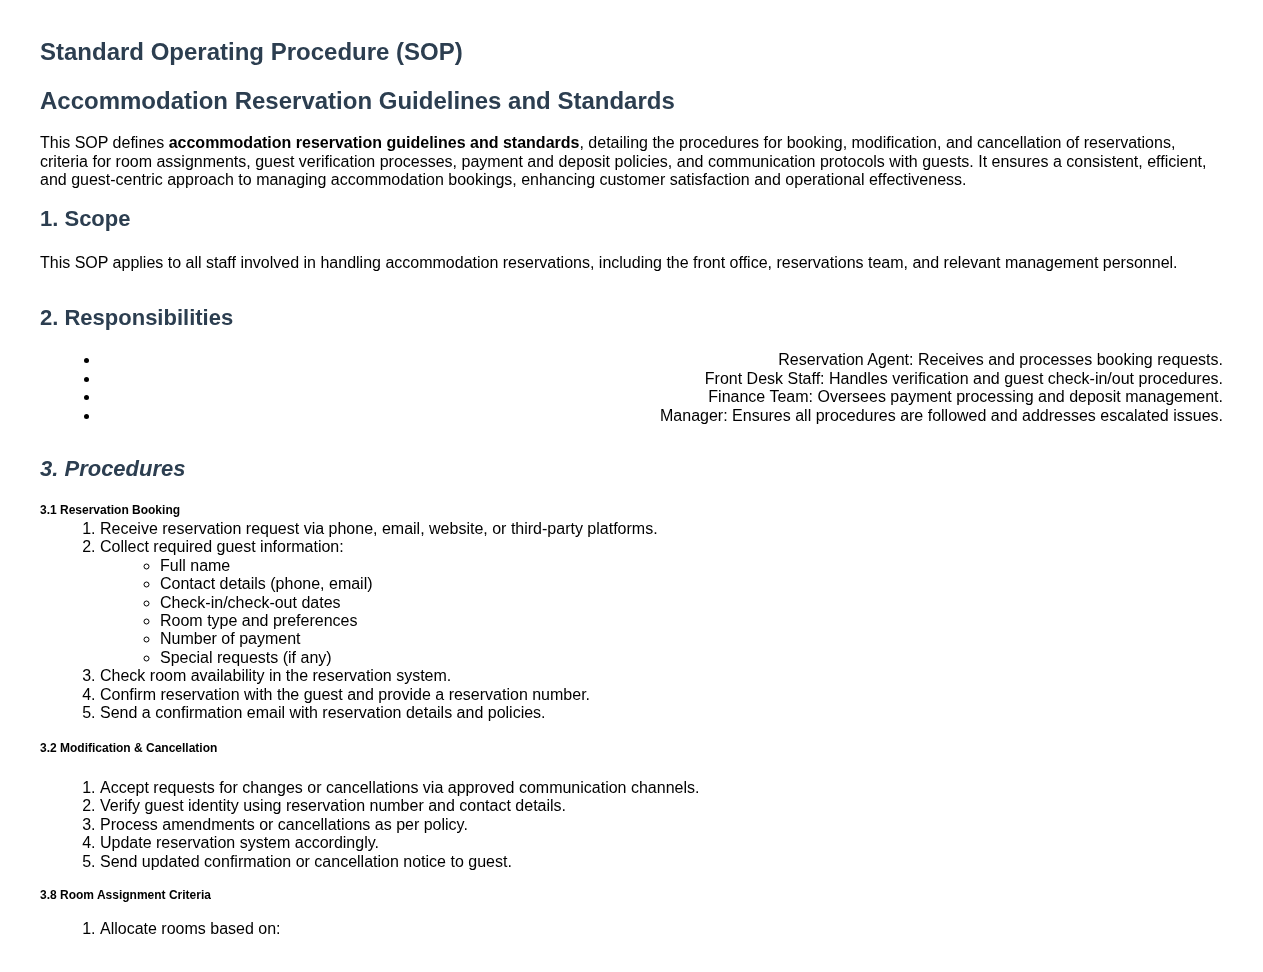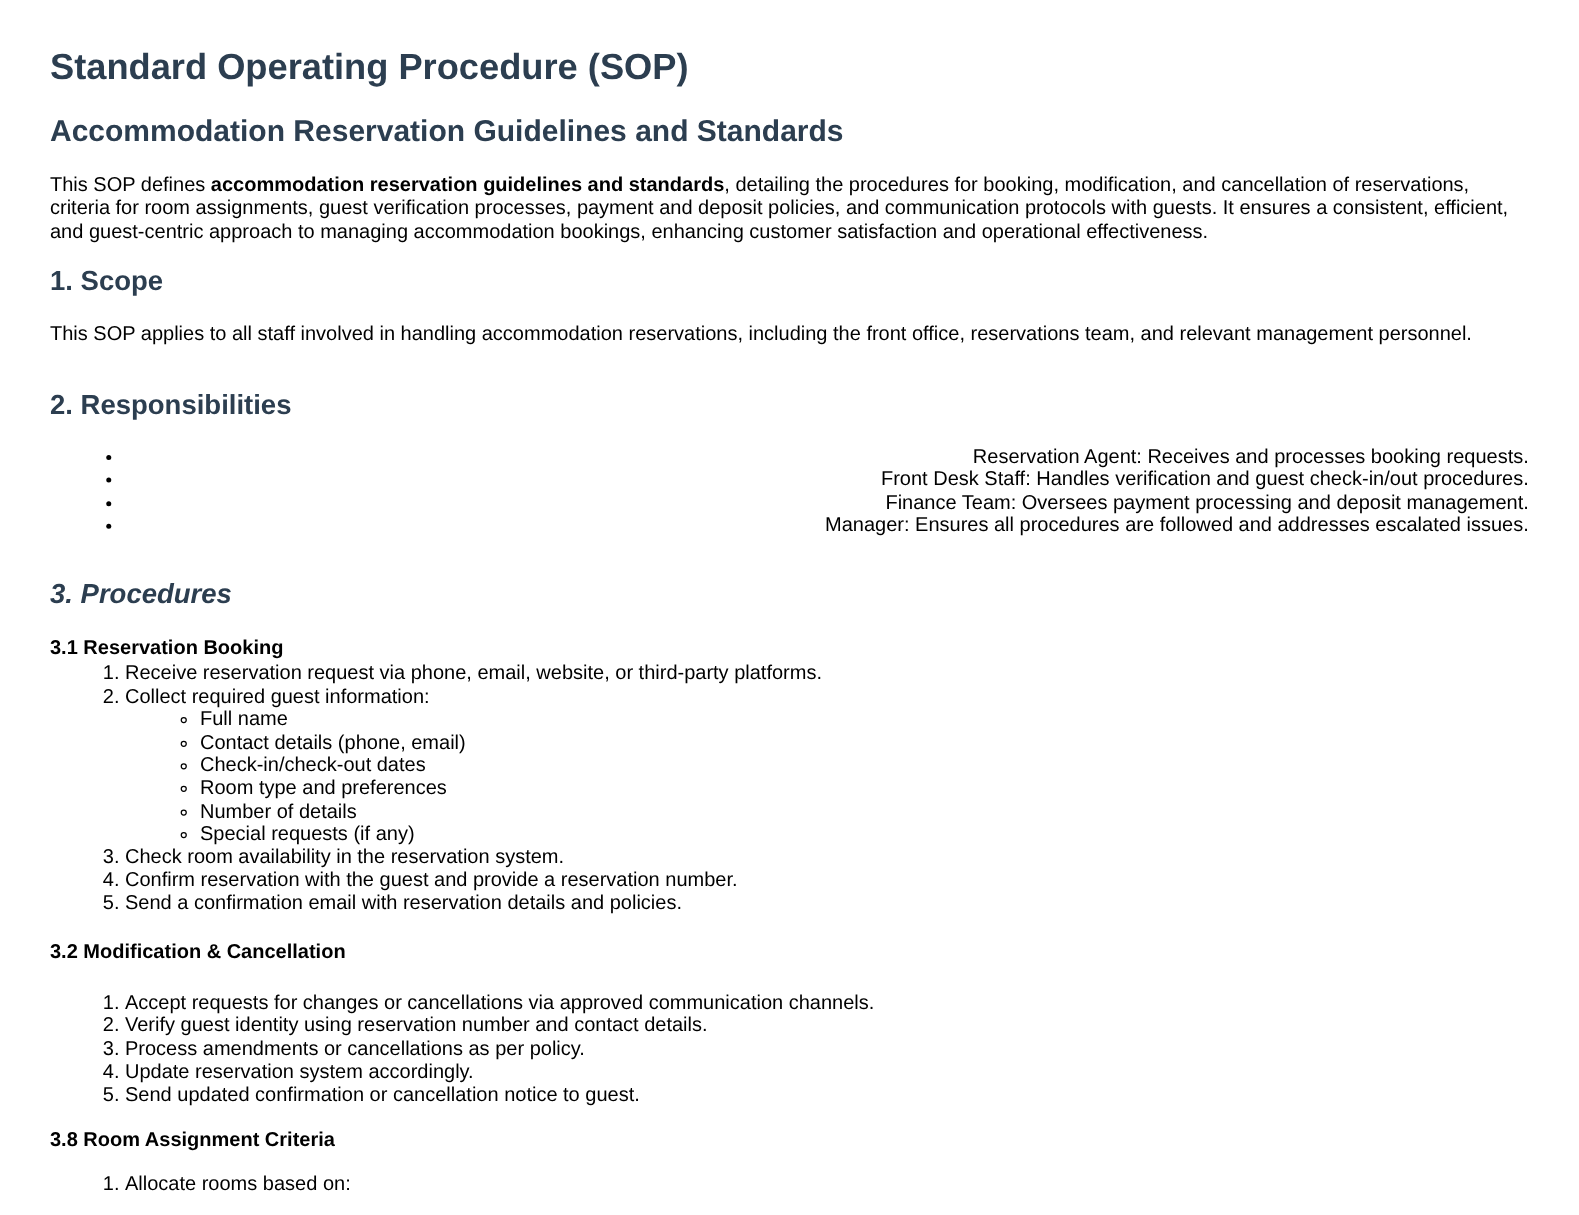--- a/index.html
+++ b/index.html
@@ -19,38 +19,38 @@
     line-height: 1.15;
     color: var(--body-color);
     width: 1263px;
     min-height: 972px;
     padding: 0 40px 30px 40px;
     overflow-x: hidden;
   }
   h1, h2, h3, h4, p, ul, ol { margin: 0; padding: 0; }
 
   h1.doc-title {
-    font-size: 29px;
+    font-size: 24px;
     font-weight: bold;
     color: var(--heading-color);
     margin-top: 38px;
   }
   h2.doc-subtitle {
     font-size: 24px;
     font-weight: bold;
     color: var(--heading-color);
     margin-top: 21px;
   }
   h3.section-heading {
     font-size: 22px;
     font-weight: bold;
     color: var(--heading-color);
   }
   h4.subsection-heading {
-    font-size: 16px;
+    font-size: 12px;
     font-weight: bold;
     color: var(--body-color);
   }
   p.body-text { }
 
   .mt-intro      { margin-top: 20px; }
   .mt-scope-h    { margin-top: 17px; }
   .mt-scope-p    { margin-top: 22px; }
   .mt-resp-h     { margin-top: 33px; }
   .mt-resp-list  { margin-top: 21px; text-align: right; }
@@ -100,21 +100,21 @@
 
 <h4 class="subsection-heading mt-31-h">3.1 Reservation Booking</h4>
 
 <ol class="doc-list mt-31-list">
     <li>Receive reservation request via phone, email, website, or third-party platforms.</li>
     <li>Collect required guest information:<ul>
         <li>Full name</li>
         <li>Contact details (phone, email)</li>
         <li>Check-in/check-out dates</li>
         <li>Room type and preferences</li>
-        <li>Number of details</li>
+        <li>Number of payment</li>
         <li>Special requests (if any)</li>
       </ul></li>
     <li>Check room availability in the reservation system.</li>
     <li>Confirm reservation with the guest and provide a reservation number.</li>
     <li>Send a confirmation email with reservation details and policies.</li>
   </ol>
 
 <h4 class="subsection-heading mt-32-h">3.2 Modification &amp; Cancellation</h4>
 
 <ol class="doc-list mt-32-list">

